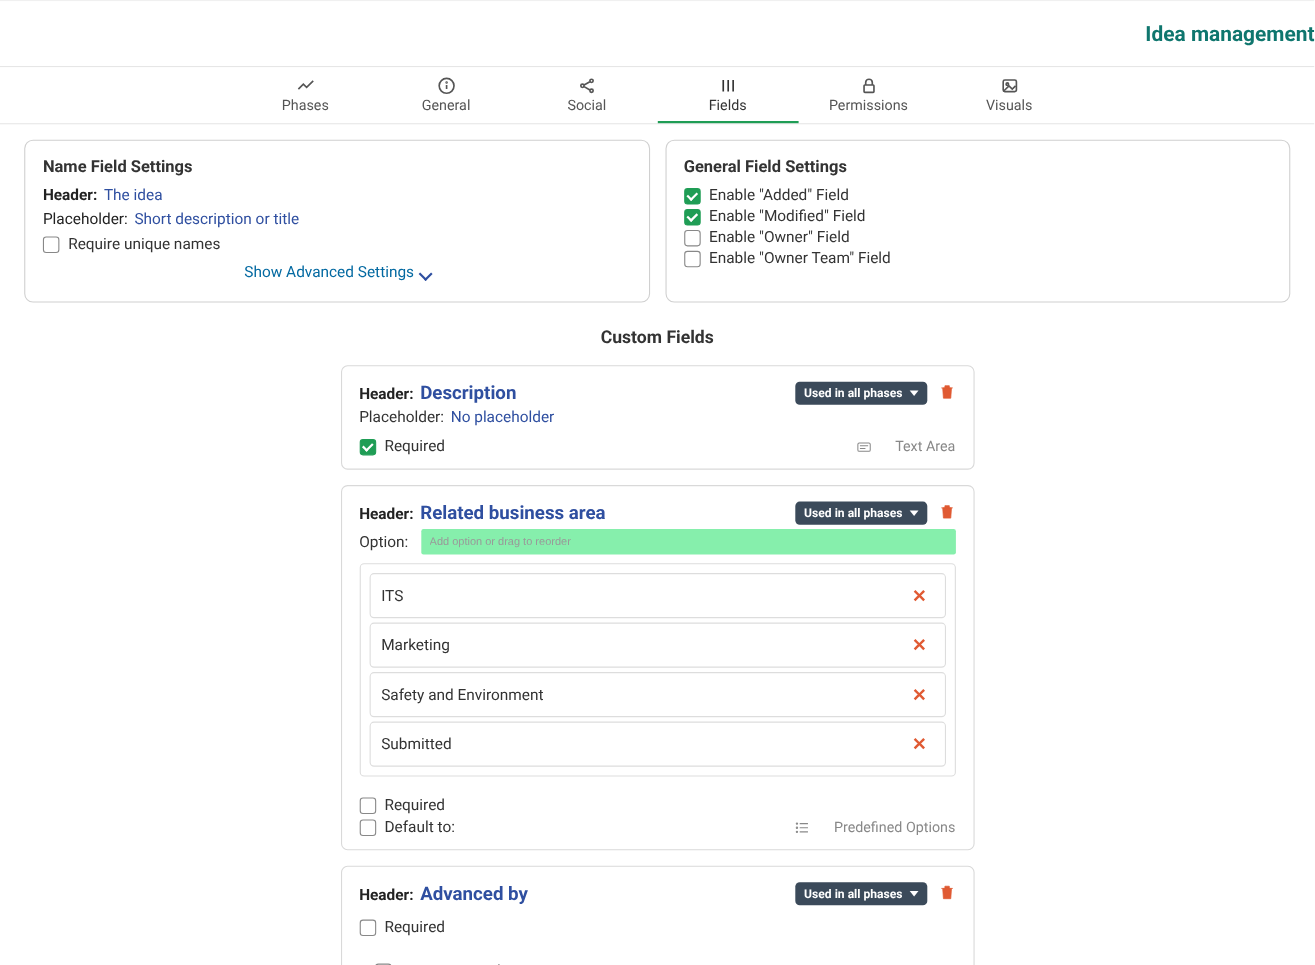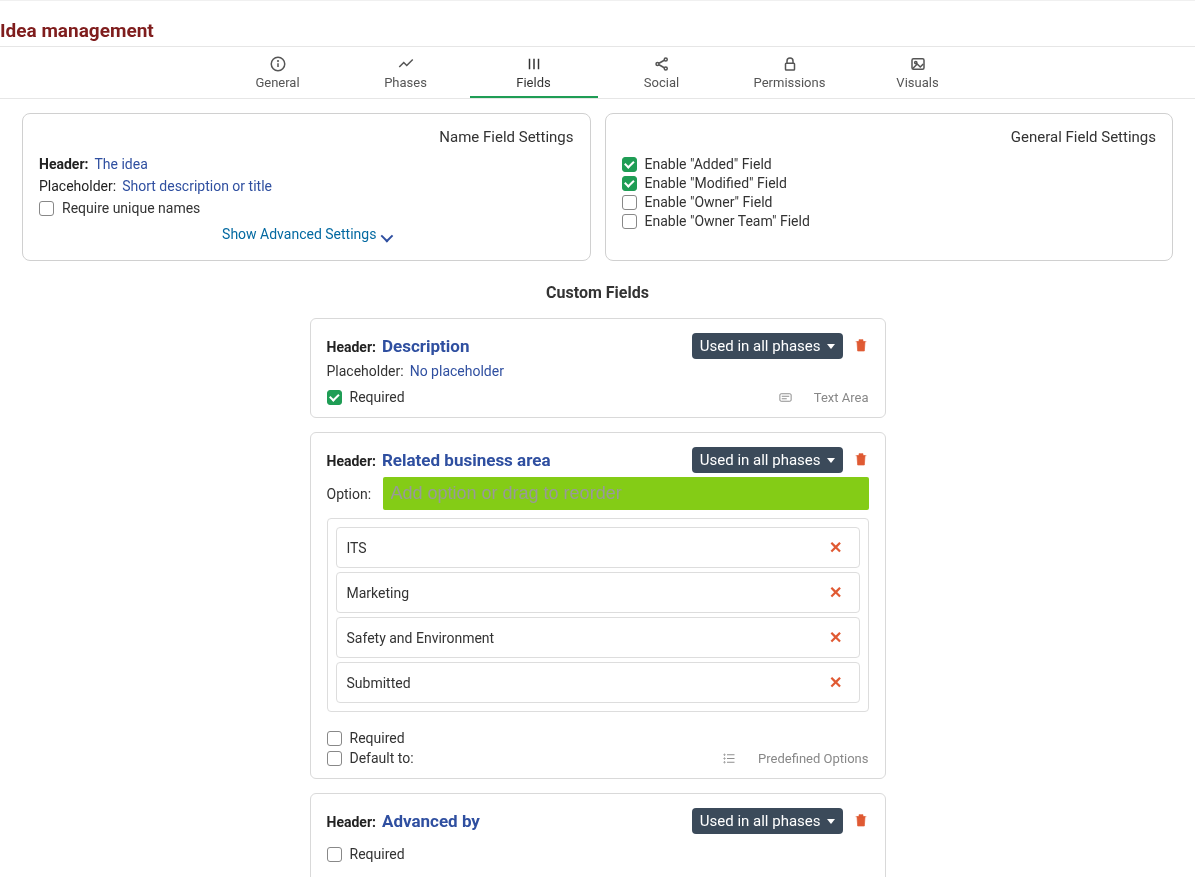--- a/index.html
+++ b/index.html
@@ -4,25 +4,25 @@
 <style>
   * { box-sizing: border-box; margin: 0; padding: 0; }
   body {
     font-family: -apple-system, BlinkMacSystemFont, "Segoe UI", Roboto, Helvetica, Arial, sans-serif;
     font-size: 14px;
     color: #333;
     background: #fff;
     width: 1195px;
   }
   .page-title {
-    text-align: left;
+    text-align: right;
     font-size: 19px;
     font-weight: 700;
-    color: #7f1d1d;
-    padding: 18px 0 4px 0;
+    color: #0f766e;
+    padding: 18px 0 18px 0;
     border-bottom: 1px solid #e6e6e6;
     border-top: 1px solid #f0f0f0;
   }
   .tabs {
     display: flex;
     justify-content: center;
     border-bottom: 1px solid #e6e6e6;
   }
   .tab {
     width: 128px;
@@ -44,22 +44,22 @@
     gap: 14px;
     padding: 14px 22px 0 22px;
   }
   .panel {
     border: 1px solid #d0d0d0;
     border-radius: 8px;
     padding: 14px 16px 18px 16px;
     flex: 1;
   }
   .panel-title {
-    text-align: right;
-    font-weight: 400;
+    text-align: left;
+    font-weight: 700;
     font-size: 15px;
     color: #333;
     margin-bottom: 10px;
   }
   .kv-row { display:flex; align-items:center; gap:6px; margin-bottom:6px; font-size:14px; }
   .kv-label { font-weight:700; color:#222; }
   .kv-value { color:#2f4fa0; }
   .checkrow { display:flex; align-items:center; gap:8px; margin:3px 0; font-size:14px; color:#333; }
   .checkbox {
     width:15px; height:15px; border:1.5px solid #888; border-radius:3px; display:flex;
@@ -82,85 +82,85 @@
     border:1px solid #d9d9d9;
     border-radius:6px;
     padding: 14px 16px 12px 16px;
   }
   .card-head { display:flex; align-items:center; justify-content:space-between; margin-bottom:4px; }
   .head-left { display:flex; align-items:baseline; gap:6px; }
   .head-label { font-weight:700; font-size:14px; color:#222; }
   .head-value { font-weight:700; font-size:17px; color:#2f4fa0; }
   .head-right { display:flex; align-items:center; gap:10px; }
   .phase-pill {
-    background:#3b4a5a; color:#fff; font-size:15px; padding:4px 8px; border-radius:4px;
-    display:flex; align-items:center; gap:6px; cursor:pointer;
+    background:#3b4a5a; color:#fff; font-size:11px; padding:4px 8px; border-radius:4px;
+    display:flex; align-items:center; gap:6px; cursor:pointer;font-weight:bold;
   }
   .pill-caret { width:0; height:0; border-left:4px solid transparent; border-right:4px solid transparent; border-top:5px solid #fff; }
   .trash { cursor:pointer; }
   .trash svg { width:16px; height:16px; fill:#e05a33; }
 
   .sub-row { display:flex; align-items:center; gap:6px; font-size:14px; color:#333; margin-bottom:10px;}
   .sub-label { color:#333; }
   .sub-value { color:#2f4fa0; }
 
   .card-footer { display:flex; align-items:center; justify-content:space-between; margin-top:8px; }
   .type-badge { display:flex; align-items:center; gap:21px; color:#888; font-size:13px; }
   .type-badge svg { width:15px; height:15px; stroke:#888; fill:none; stroke-width:1.5; }
 
   .option-input {
-    width:100%; border:none; background:#84cc16; padding:6px 8px; font-size:18px; color:#555; border-radius:2px;
+    width:100%; border:none; background:#86efac; padding:6px 8px; font-size:10px; color:#555; border-radius:2px;
   }
   .option-input::placeholder { color:#999; }
   .options-list { border:1px solid #ddd; border-radius:4px; margin-top:8px; padding:4px; }
   .option-item {
     border:1px solid #ddd; border-radius:4px; padding:10px 10px; margin:4px;
     display:flex; align-items:center; justify-content:space-between; font-size:14px; background:#fff;
   }
   .opt-del { cursor:pointer; color:#e05a33; font-size:16px; font-weight:700; padding:0 6px; }
   .foot-stack { display:flex; flex-direction:column; gap:4px; margin-top:10px; }
 
 </style>
 </head>
 <body>
 
 <div class="page-title">Idea management</div>
 
 <div class="tabs">
   <div class="tab">
     <svg viewBox="0 0 24 24">
+        <polyline points="3,16 9,10 13,14 21,6"></polyline>
+      </svg>
+    <span>Phases</span>
+  </div>
+  <div class="tab">
+    <svg viewBox="0 0 24 24">
         <circle cx="12" cy="12" r="9"></circle>
         <line x1="12" y1="11" x2="12" y2="16"></line>
         <circle cx="12" cy="8" r="0.5" fill="#555"></circle>
       </svg>
     <span>General</span>
-  </div>
-  <div class="tab">
-    <svg viewBox="0 0 24 24">
-        <polyline points="3,16 9,10 13,14 21,6"></polyline>
-      </svg>
-    <span>Phases</span>
-  </div>
-  <div class="tab active">
-    <svg viewBox="0 0 24 24">
-        <line x1="6" y1="5" x2="6" y2="19"></line>
-        <line x1="12" y1="5" x2="12" y2="19"></line>
-        <line x1="18" y1="5" x2="18" y2="19"></line>
-      </svg>
-    <span>Fields</span>
   </div>
   <div class="tab">
     <svg viewBox="0 0 24 24">
         <circle cx="6" cy="12" r="2"></circle>
         <circle cx="17" cy="6" r="2"></circle>
         <circle cx="17" cy="18" r="2"></circle>
         <line x1="8" y1="11" x2="15" y2="7"></line>
         <line x1="8" y1="13" x2="15" y2="17"></line>
       </svg>
     <span>Social</span>
+  </div>
+  <div class="tab active">
+    <svg viewBox="0 0 24 24">
+        <line x1="6" y1="5" x2="6" y2="19"></line>
+        <line x1="12" y1="5" x2="12" y2="19"></line>
+        <line x1="18" y1="5" x2="18" y2="19"></line>
+      </svg>
+    <span>Fields</span>
   </div>
   <div class="tab">
     <svg viewBox="0 0 24 24">
         <rect x="6" y="11" width="12" height="9" rx="1"></rect>
         <path d="M8 11 V8 a4 4 0 0 1 8 0 v3"></path>
       </svg>
     <span>Permissions</span>
   </div>
   <div class="tab">
     <svg viewBox="0 0 24 24">

